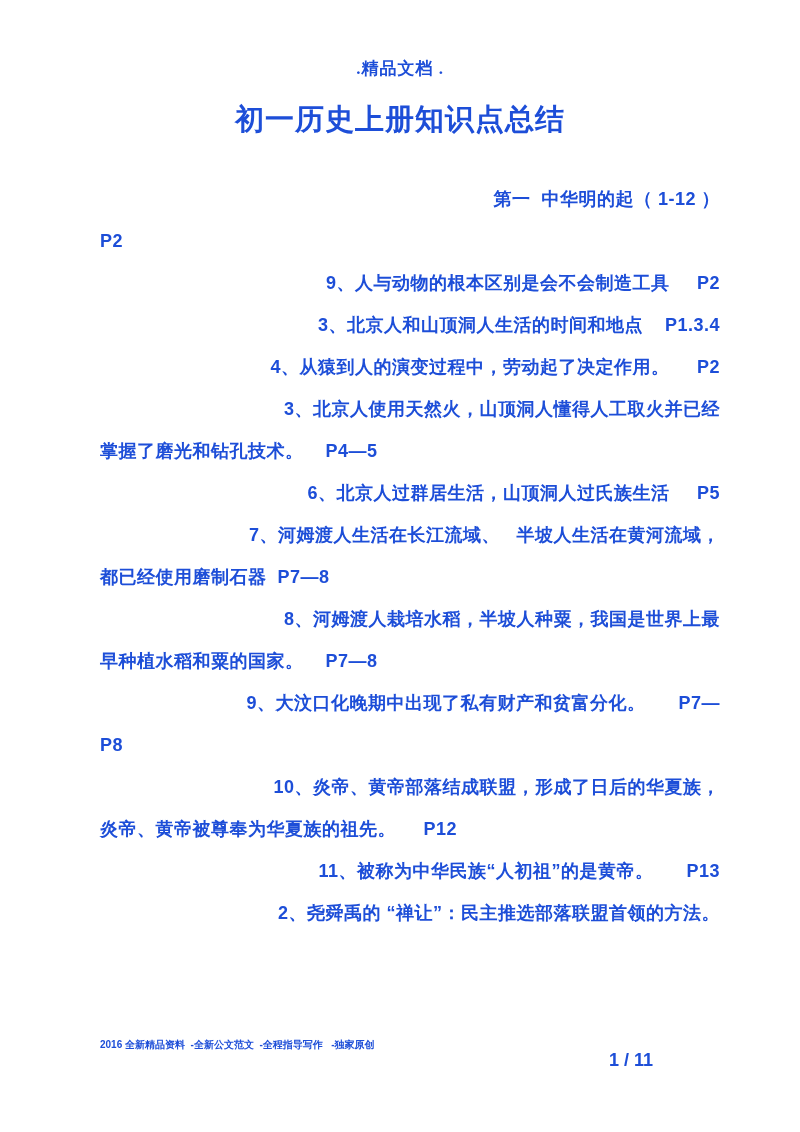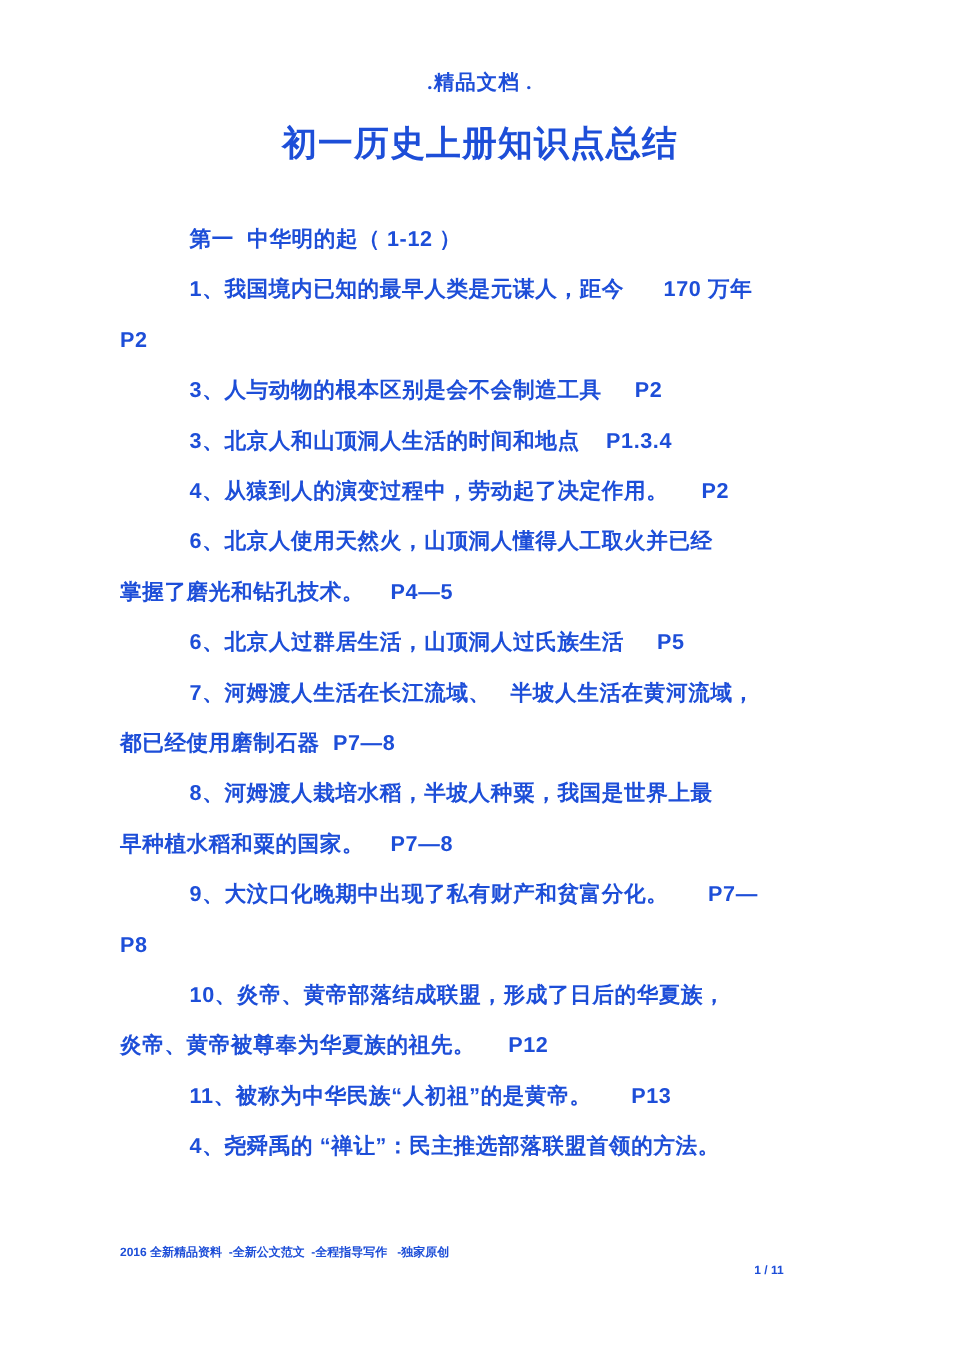--- a/index.html
+++ b/index.html
@@ -48,69 +48,69 @@
   }
   .line {
     font-size: 18px;
     line-height: 42px;
     font-weight: 600;
     white-space: pre-wrap;
     letter-spacing: 0.5px;
   }
   .line.indent {
     padding-left: 58px;
+    text-align: right;
   }
   .doc-footer {
     position: absolute;
     top: 1038px;
     left: 100px;
     width: 550px;
     font-size: 10px;
     font-weight: 700;
     line-height: 14px;
     white-space: pre;
   }
   .page-number {
     position: absolute;
     top: 1053px;
     left: 100px;
     width: 553px;
     text-align: right;
-    font-size: 10px;
+    font-size: 18px;
     font-weight: 700;
     line-height: 14px;
     white-space: pre;
   }
 </style>
 </head>
 <body>
 
 <div class="page">
   <div class="doc-header">.精品文档 .</div>
 
   <div class="doc-title">初一历史上册知识点总结</div>
 
   <div class="doc-body">
       <div class="line indent">第一  中华明的起（ 1-12 ）</div>
-      <div class="line indent">1、我国境内已知的最早人类是元谋人，距今      170 万年</div>
       <div class="line">P2</div>
-      <div class="line indent">3、人与动物的根本区别是会不会制造工具     P2</div>
+      <div class="line indent">9、人与动物的根本区别是会不会制造工具     P2</div>
       <div class="line indent">3、北京人和山顶洞人生活的时间和地点    P1.3.4</div>
       <div class="line indent">4、从猿到人的演变过程中，劳动起了决定作用。     P2</div>
-      <div class="line indent">6、北京人使用天然火，山顶洞人懂得人工取火并已经</div>
+      <div class="line indent">3、北京人使用天然火，山顶洞人懂得人工取火并已经</div>
       <div class="line">掌握了磨光和钻孔技术。    P4—5</div>
       <div class="line indent">6、北京人过群居生活，山顶洞人过氏族生活     P5</div>
       <div class="line indent">7、河姆渡人生活在长江流域、   半坡人生活在黄河流域，</div>
       <div class="line">都已经使用磨制石器  P7—8</div>
       <div class="line indent">8、河姆渡人栽培水稻，半坡人种粟，我国是世界上最</div>
       <div class="line">早种植水稻和粟的国家。    P7—8</div>
       <div class="line indent">9、大汶口化晚期中出现了私有财产和贫富分化。      P7—</div>
       <div class="line">P8</div>
       <div class="line indent">10、炎帝、黄帝部落结成联盟，形成了日后的华夏族，</div>
       <div class="line">炎帝、黄帝被尊奉为华夏族的祖先。     P12</div>
       <div class="line indent">11、被称为中华民族“人初祖”的是黄帝。      P13</div>
-      <div class="line indent">4、尧舜禹的 “禅让”：民主推选部落联盟首领的方法。</div>
+      <div class="line indent">2、尧舜禹的 “禅让”：民主推选部落联盟首领的方法。</div>
     </div>
 
   <div class="doc-footer">2016 全新精品资料  -全新公文范文  -全程指导写作   -独家原创</div>
 
   <div class="page-number">1 / 11</div>
 </div>
 
 </body></html>

